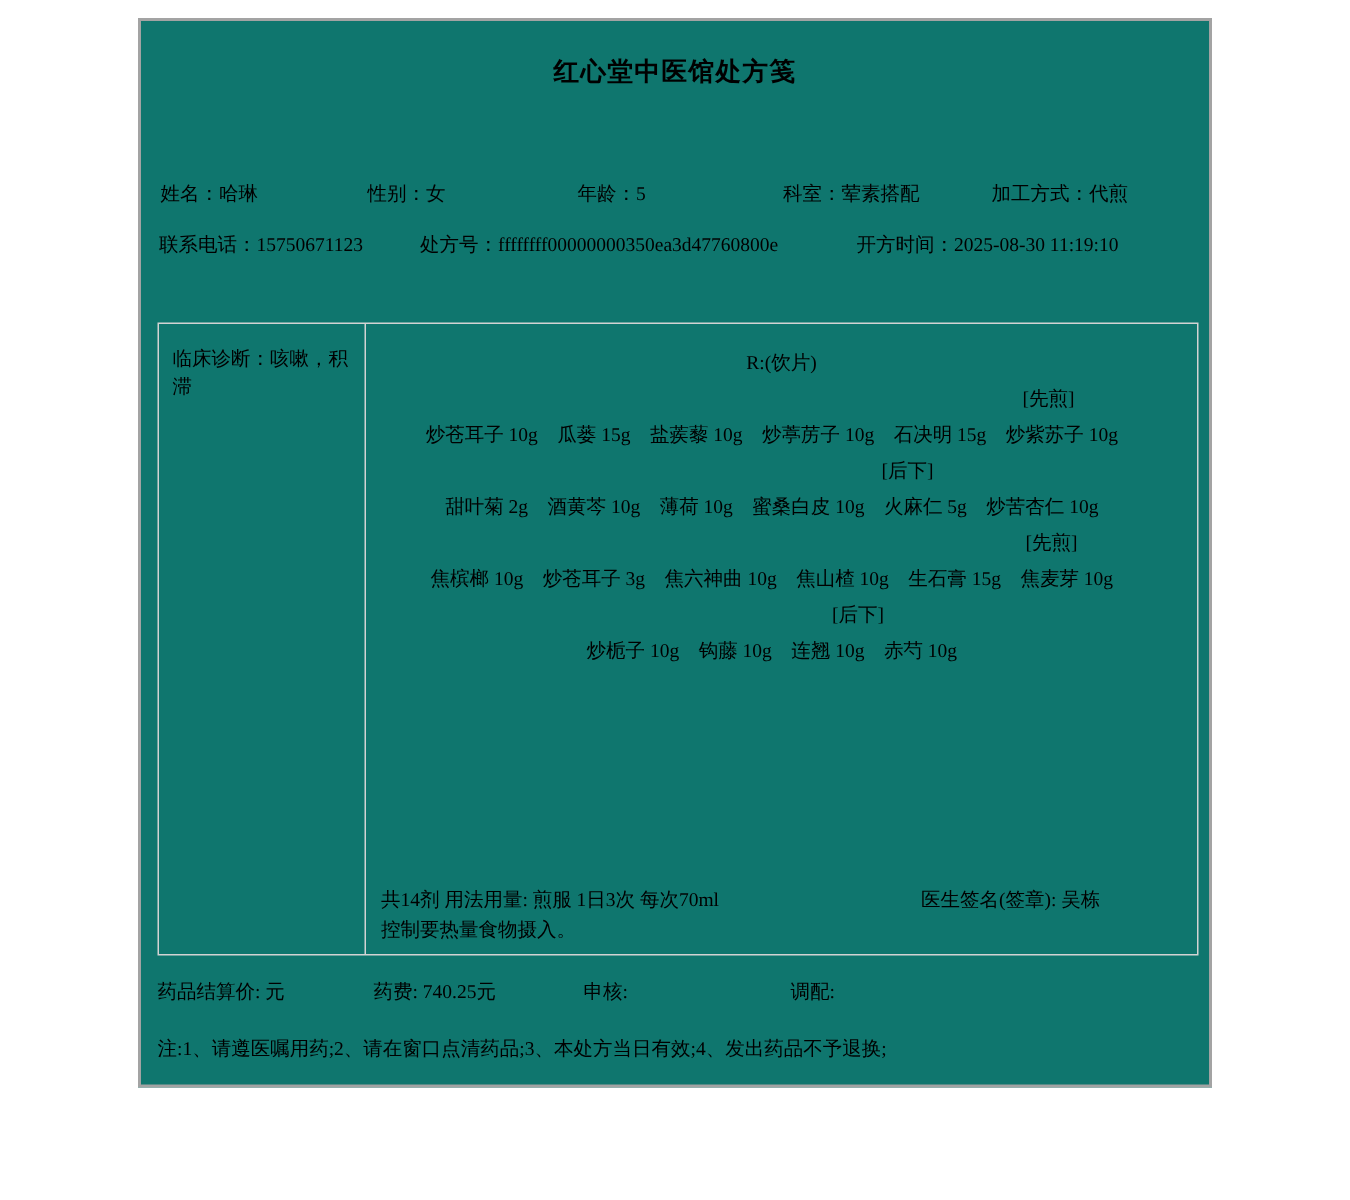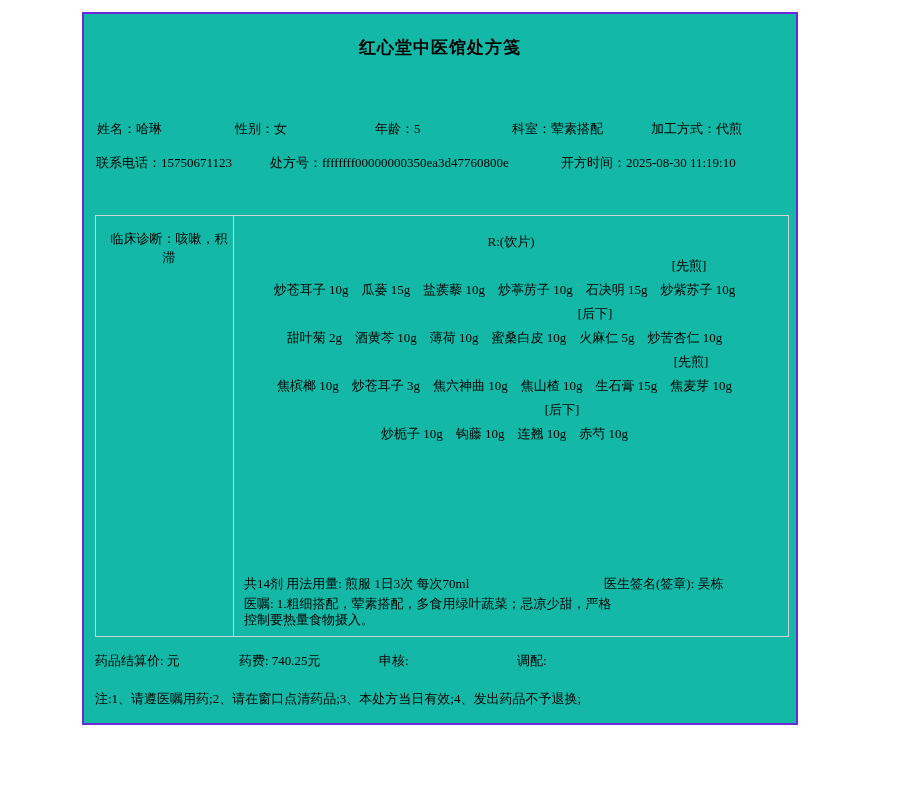--- a/index.html
+++ b/index.html
@@ -3,41 +3,41 @@
 <meta charset="utf-8">
 <style>
   html,body { margin:0; padding:0; }
   body {
     width:900px; height:800px; position:relative;
     background:#ffffff; color:#000;
     font-family:"Liberation Serif", serif;
     font-size:13px;
   }
   .document {
-    position:absolute; left:82px; top:12px;
+    position:absolute; left:92px; top:12px;
     width:712px; height:709px;
-    border:2px solid #6d28d9; background:#14b8a6;
+    border:2px solid #a3a3a3; background:#0f766e;
   }
   .title {
     position:absolute; top:22px; left:0; width:100%;
     text-align:center; font-size:17px; font-weight:bold; letter-spacing:1px;
   }
   .info-row { position:absolute; left:0; right:0; height:17px; }
   .fld { position:absolute; white-space:nowrap; }
 
   .rx-box {
     position:absolute; left:11px; top:201px;
     width:692px; height:420px;
     border:1px solid #d3d3d3;
     display:flex;
   }
   .rx-left {
     width:128px; flex:0 0 128px;
     border-right:1px solid #d3d3d3;
-    padding:13px 0 0 9px; line-height:19px;text-align:center;
+    padding:13px 0 0 9px; line-height:19px;
   }
   .rx-right {
     flex:1; padding:14px 10px 8px 10px;
     display:flex; flex-direction:column; overflow:hidden;
   }
   .rx-lines div { line-height:24px; white-space:nowrap;text-align:center; }
   .tag-line span { display:inline-block; }
   .herb { margin-right:13px; }
 
   .rx-bottom { margin-top:auto; line-height:16px; }
@@ -83,21 +83,20 @@
           <div class="herb-line"><span class="herb">焦槟榔 10g</span><span class="herb">炒苍耳子 3g</span><span class="herb">焦六神曲 10g</span><span class="herb">焦山楂 10g</span><span class="herb">生石膏 15g</span><span class="herb">焦麦芽 10g</span></div>
           <div class="tag-line"><span style="margin-left: 102px;">[后下]</span></div>
           <div class="herb-line"><span class="herb">炒栀子 10g</span><span class="herb">钩藤 10g</span><span class="herb">连翘 10g</span><span class="herb">赤芍 10g</span></div>
         </div>
       <div class="rx-bottom">
         <div class="dosage-row">
           <span>共14剂 用法用量: 煎服 1日3次 每次70ml</span>
           <span class="doctor-sign">医生签名(签章): 吴栋</span>
         </div>
         <div>
-            <div>医嘱: 1.粗细搭配，荤素搭配，多食用绿叶蔬菜；忌凉少甜，严格</div>
             <div>控制要热量食物摄入。</div>
           </div>
       </div>
     </div>
   </div>
 
   <div class="settle-row" style="top:638px">
     <span class="fld" style="left:11px">药品结算价: 元</span>
     <span class="fld" style="left:155px">药费: 740.25元</span>
     <span class="fld" style="left:295px">申核:</span>

